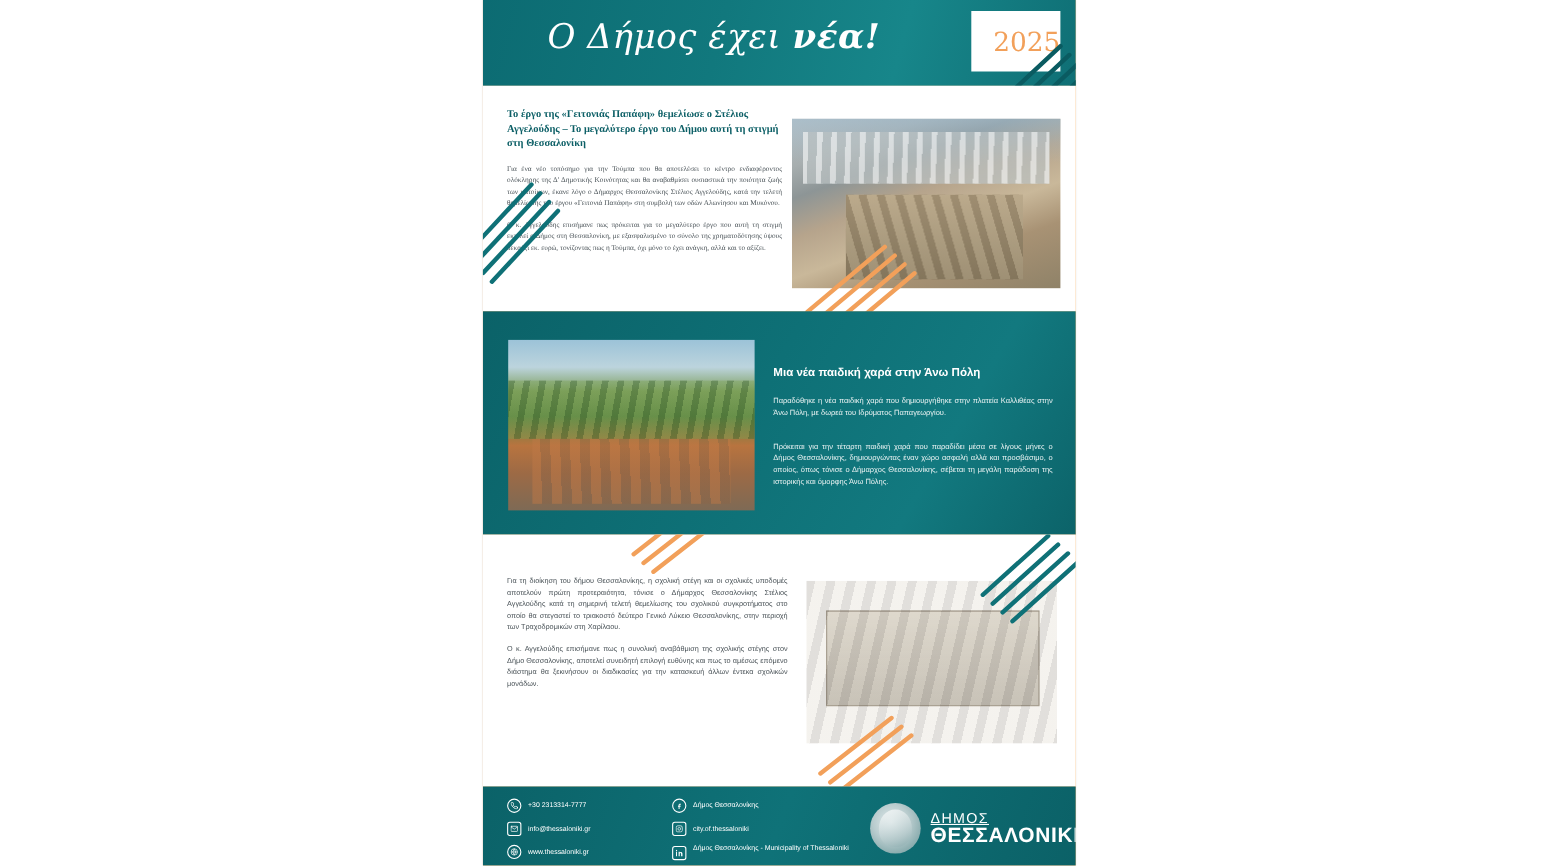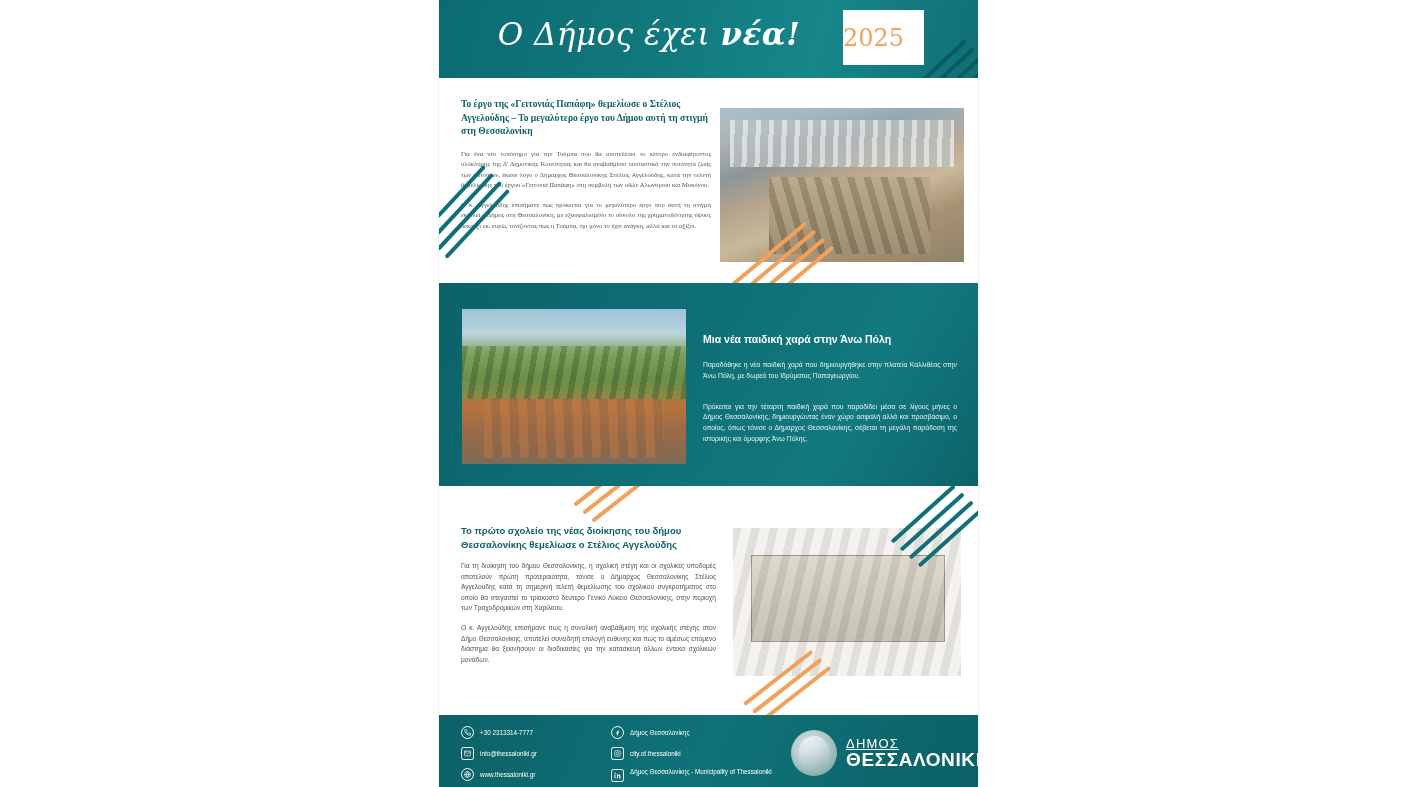--- a/index.html
+++ b/index.html
@@ -47,26 +47,26 @@
     font-size: 31px;
     letter-spacing: .5px;
     white-space: nowrap;
   }
   .header-title b {
     font-style: italic;
     font-weight: bold;
   }
   .year-box {
     position: absolute;
-    left: 404px; top: 10px;
+    left: 444px; top: 10px;
     width: 81px; height: 55px;
     background: #ffffff;
     display: flex;
     align-items: center;
-    justify-content: flex-start;
+    justify-content: flex-end;
   }
   .year-box span {
     color: #f2a05a;
     font-family: "DejaVu Serif", serif;
     font-size: 24px;
   }
 
   
   .stripes {
     position: absolute;
@@ -330,21 +330,20 @@
       </div>
     </div>
 
     <div class="sec3">
       <div class="stripes" style="left:126px;top:-18px;width:120px;height:60px;">
         <i style="background:#f2a05a;width:88px;left:0;top:8px;transform:rotate(-38deg);"></i>
         <i style="background:#f2a05a;width:88px;left:9px;top:16px;transform:rotate(-38deg);"></i>
         <i style="background:#f2a05a;width:88px;left:18px;top:24px;transform:rotate(-38deg);"></i>
       </div>
       <div class="textcol">
-        <h2 class="h-dark">Το πρώτο σχολείο της νέας διοίκησης του δήμου Θεσσαλονίκης θεμελίωσε ο Στέλιος Αγγελούδης</h2>
         <p class="p-dark">Για τη διοίκηση του δήμου Θεσσαλονίκης, η σχολική στέγη και οι σχολικές υποδομές αποτελούν πρώτη προτεραιότητα, τόνισε ο Δήμαρχος Θεσσαλονίκης Στέλιος Αγγελούδης κατά τη σημερινή τελετή θεμελίωσης του σχολικού συγκροτήματος στο οποίο θα στεγαστεί το τριακοστό δεύτερο Γενικό Λύκειο Θεσσαλονίκης, στην περιοχή των Τραχοδρομικών στη Χαρίλαου.</p>
         <p class="p-dark">Ο κ. Αγγελούδης επισήμανε πως η συνολική αναβάθμιση της σχολικής στέγης στον Δήμο Θεσσαλονίκης, αποτελεί συνειδητή επιλογή ευθύνης και πως το αμέσως επόμενο διάστημα θα ξεκινήσουν οι διαδικασίες για την κατασκευή άλλων έντεκα σχολικών μονάδων.</p>
       </div>
       <div class="photo img3"></div>
       <div class="stripes" style="left:442px;top:18px;width:110px;height:60px;">
         <i style="background:#0f7177;width:84px;left:0;top:8px;transform:rotate(-42deg);"></i>
         <i style="background:#0f7177;width:84px;left:9px;top:16px;transform:rotate(-42deg);"></i>
         <i style="background:#0f7177;width:84px;left:18px;top:24px;transform:rotate(-42deg);"></i>
         <i style="background:#0f7177;width:84px;left:27px;top:32px;transform:rotate(-42deg);"></i>
       </div>

